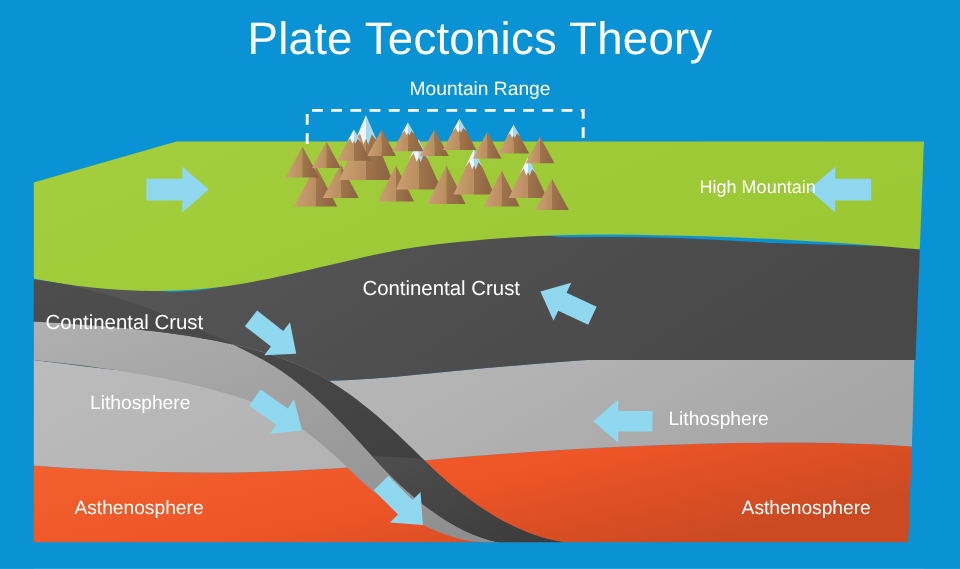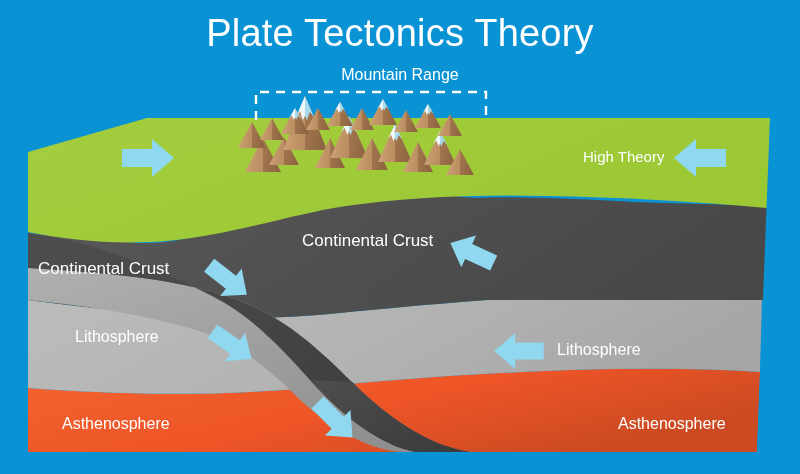--- a/index.html
+++ b/index.html
@@ -337,21 +337,21 @@
       <rect x="0" y="0" width="28" height="474" fill="#0a93d4"></rect>
       <rect x="770" y="0" width="30" height="474" fill="#0a93d4"></rect>
       <path d="M 757 452 L 770 118 L 780 118 L 780 460 L 757 460 Z" fill="#0a93d4"></path>
     </g>
   </svg>
 
   <div class="lbl" id="lbl-mountain-range">Mountain Range</div>
 
   <div class="lbl" id="title">Plate Tectonics Theory</div>
 
-  <div class="lbl" id="lbl-high-plateau">High Theory</div>
+  <div class="lbl" id="lbl-high-plateau">High Mountain</div>
 
   <div class="lbl" id="lbl-cc-center">Continental Crust</div>
 
   <div class="lbl" id="lbl-cc-left">Continental Crust</div>
 
   <div class="lbl" id="lbl-litho-left">Lithosphere</div>
 
   <div class="lbl" id="lbl-litho-right">Lithosphere</div>
 
   <div class="lbl" id="lbl-asth-left">Asthenosphere</div>

